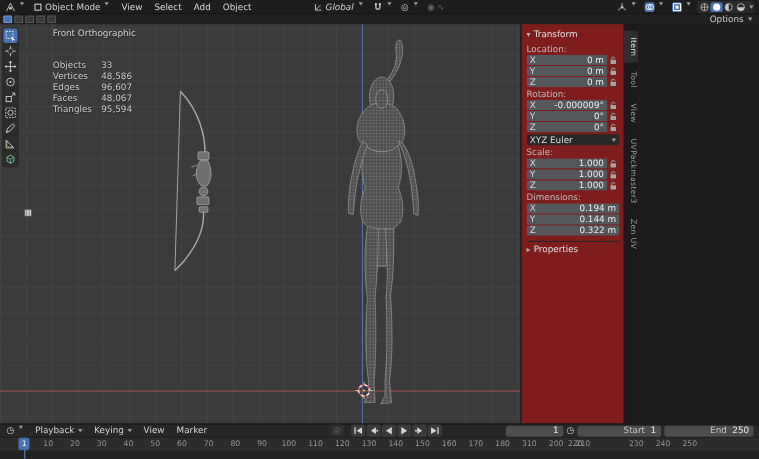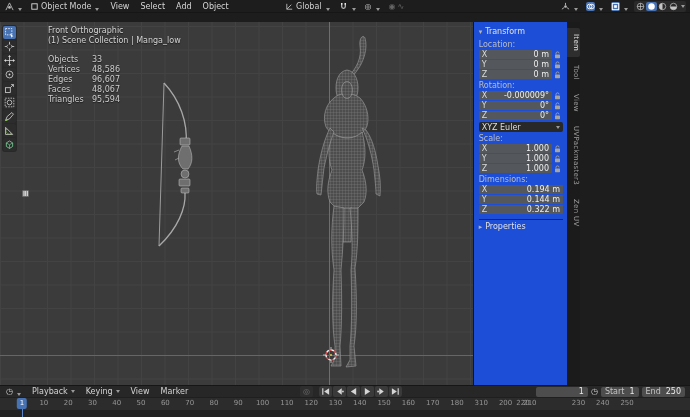--- a/index.html
+++ b/index.html
@@ -5,23 +5,23 @@
   * { margin:0; padding:0; box-sizing:border-box; }
   html,body { width:690px; height:417px; overflow:hidden; background:#1d1d1d;
     font-family:"DejaVu Sans","Liberation Sans",sans-serif; font-size:8px; color:#cfcfcf;
     -webkit-font-smoothing:antialiased; }
   #app { position:relative; width:690px; height:417px; }
 
   
   .topbar { position:absolute; left:0; top:0; width:690px; height:13px; background:#1d1d1d;
     display:flex; align-items:center; padding:0 3px; border-bottom:1px solid #161616; }
   .tb-left { display:flex; align-items:center; gap:4px; }
-  .tb-mid { position:absolute; left:283px; display:flex; align-items:center; gap:5px; }
+  .tb-mid { position:absolute; left:283px; display:flex; align-items:center; gap:5px;font-style:italic; }
   .tb-right { position:absolute; right:4px; display:flex; align-items:center; gap:4px; }
-  .hbtn { display:flex; align-items:flex-end; gap:2px; padding:1px 2px; border-radius:2px; color:#d0d0d0; }
+  .hbtn { display:flex; align-items:flex-start; gap:2px; padding:1px 2px; border-radius:2px; color:#d0d0d0; }
   .menu-row { display:flex; gap:1px; }
   .menu-row .menu-item { padding:1px 5px; border-radius:2px; color:#d6d6d6; cursor:default; }
   .caret-dn { width:0; height:0; border-left:2.5px solid transparent; border-right:2.5px solid transparent;
     border-top:3px solid #9a9a9a; display:inline-block; margin-left:2px; }
   .mini-ico { width:9px; height:9px; display:inline-flex; align-items:center; justify-content:center; }
   .mini-ico svg { width:9px; height:9px; }
   .seg { display:flex; background:#2a2a2a; border-radius:2px; padding:0 1px; align-items:center; height:11px; }
   .seg .mini-ico { width:11px; }
   .seg .active { background:#4772b3; border-radius:2px; }
   .blue-ico { background:#4772b3; border-radius:2px; }
@@ -60,21 +60,21 @@
   
   .gizmo { position:absolute; left:522px; top:3px; width:36px; height:36px; }
   .nav-icons { position:absolute; left:546px; top:44px; display:flex; flex-direction:column; gap:2px; }
   .nav-btn { width:13px; height:13px; border-radius:7px; background:rgba(40,40,40,.5);
     display:flex; align-items:center; justify-content:center; }
   .nav-btn svg { width:10px; height:10px; }
 
   .obj-marker { position:absolute; left:22px; top:168px; width:7px; height:7px; }
 
   
-  .sidebar { width:110px; height:363px; background:#1d4ed8; padding:4px 4px 0 5px; overflow:hidden; }
+  .sidebar { width:110px; height:363px; background:#7f1d1d; padding:4px 4px 0 5px; overflow:hidden; }
   .panel-hdr { display:flex; align-items:center; gap:3px; color:#e0e0e0; height:11px; margin-bottom:3px; }
   .exp::before { content:"▾"; color:#b5b5b5; font-size:7px; }
   .col::before { content:"▸"; color:#b5b5b5; font-size:7px; }
   .sec-label { color:#bdbdbd; height:10px; line-height:10px; margin-top:2px; }
   .frow { display:flex; align-items:center; height:9px; margin-bottom:1px; }
   .field { flex:1; display:flex; background:#54585c; border-radius:1px; height:9px; align-items:center; }
   .field .ax { width:11px; padding-left:3px; color:#d9d9d9; }
   .field .val { flex:1; text-align:right; padding-right:3px; color:#eeeeee; }
   .lockc { width:11px; display:flex; justify-content:center; }
   .lockc svg { width:7px; height:8px; }
@@ -99,21 +99,21 @@
     border-right:2.5px solid transparent; border-top:3px solid #9a9a9a; margin-left:3px; }
   .tl-center { position:absolute; left:300px; display:flex; align-items:center; gap:1px; }
   .pb-btn { width:13px; height:11px; display:flex; align-items:center; justify-content:center;
     background:#3a3a3a; border-radius:2px; }
   .pb-btn.first { border-radius:3px 2px 2px 3px; }
   .pb-btn.last { border-radius:2px 3px 3px 2px; }
   .pb-btn svg { width:9px; height:9px; }
   .tl-right { position:absolute; right:5px; display:flex; align-items:center; gap:3px; }
   .tfield { background:#4d4d4d; border-radius:2px; height:10px; display:flex; align-items:center;
     padding:0 4px; color:#eaeaea; }
-  .tfield .lbl { color:#c3c3c3; margin-right:5px; }
+  .tfield .lbl { color:#c3c3c3; margin-right:5px;margin-left:38px; }
   .frame-field { width:52px; justify-content:flex-end; }
   .tl-ruler { position:relative; height:12px; background:#2c2c2c; }
   .tick { position:absolute; top:1px; transform:translateX(-50%); color:#969696; font-size:7px; }
   .cur-frame { position:absolute; left:22px; top:0; transform:translateX(-50%); background:#4772b3;
     color:#fff; border-radius:2px; padding:0 3px; height:11px; line-height:11px; font-size:7px; z-index:2; }
   .playhead { position:absolute; left:22px; top:0; width:1px; height:19px; background:#5a83c8; z-index:1; }
   .tl-body { position:relative; height:7px; background:#222222; }
 </style>
 </head>
 <body>
@@ -228,20 +228,31 @@
           <svg viewBox="0 0 10 10">
               <circle cx="5" cy="5" r="3.6" fill="none" stroke="#c5c5c5" stroke-width=".8"></circle>
               <path d="M1.4 5A3.6 3.6 0 0 0 8.6 5z" fill="#c5c5c5"></path>
             </svg>
         </span>
         <span class="caret-dn"></span>
       </span>
     </div>
   </div>
 
+  <div class="toolrow">
+    <span class="sq active"></span>
+    <span class="sq"></span>
+    <span class="sq"></span>
+    <span class="sq"></span>
+    <span class="sq"></span>
+    <span class="options-btn">
+      <span>Options</span>
+      <span class="caret-dn"></span>
+    </span>
+  </div>
 
   <div class="main">
     <div class="viewport">
       <div class="axis-z"></div>
       <div class="axis-x"></div>
 
       <svg style="position:absolute;left:270px;top:6px;" width="160" height="362" viewBox="0 0 160 362">
         <defs>
           <pattern id="wire" width="3" height="3" patternUnits="userSpaceOnUse">
             <rect width="3" height="3" fill="#4d4d4d"></rect>
@@ -335,21 +346,20 @@
         <div class="tool-btn">
           <svg viewBox="0 0 14 14">
               <path d="M3 5l4-2.5L11 5v4.5L7 12 3 9.5z" fill="none" stroke="#7fd8a0" stroke-width="1"></path>
               <path d="M3 5l4 2.4L11 5M7 7.4V12" stroke="#7fd8a0" stroke-width="0.8" fill="none"></path>
             </svg>
         </div>
       </div>
 
       <div class="vp-info">
         <div>Front Orthographic</div>
-        <div>(1) Scene Collection | Manga_low</div>
       </div>
 
       <div class="vp-stats">
 
           <div class="stat-row">
             <span class="sl">Objects</span>
             <span>33</span>
           </div>
 
           <div class="stat-row">

